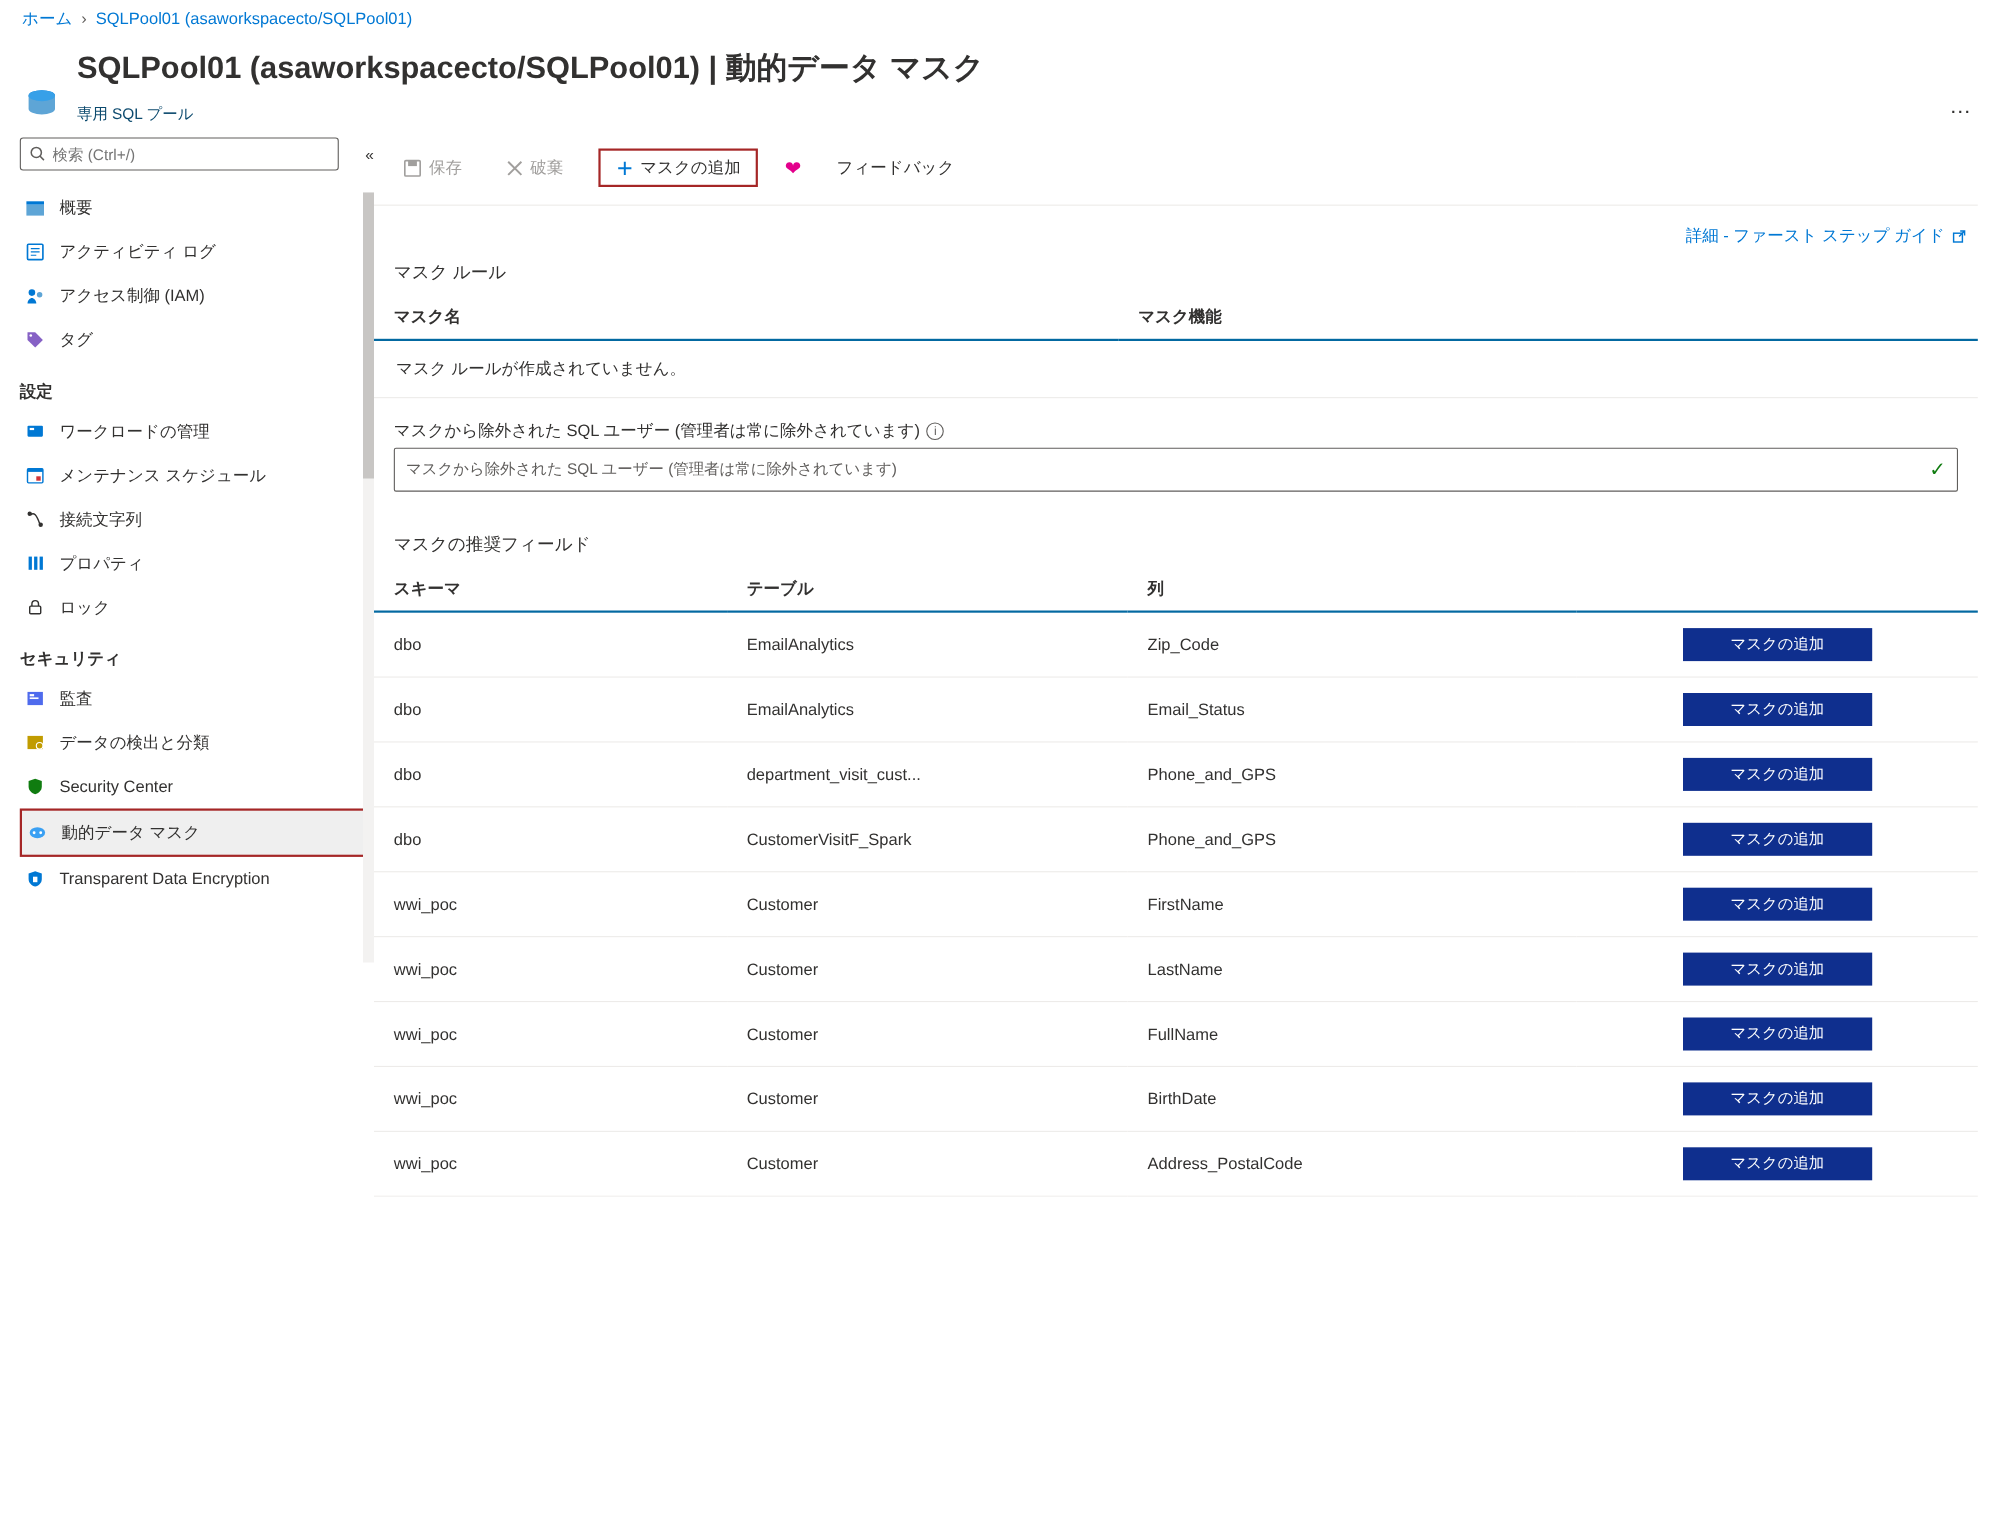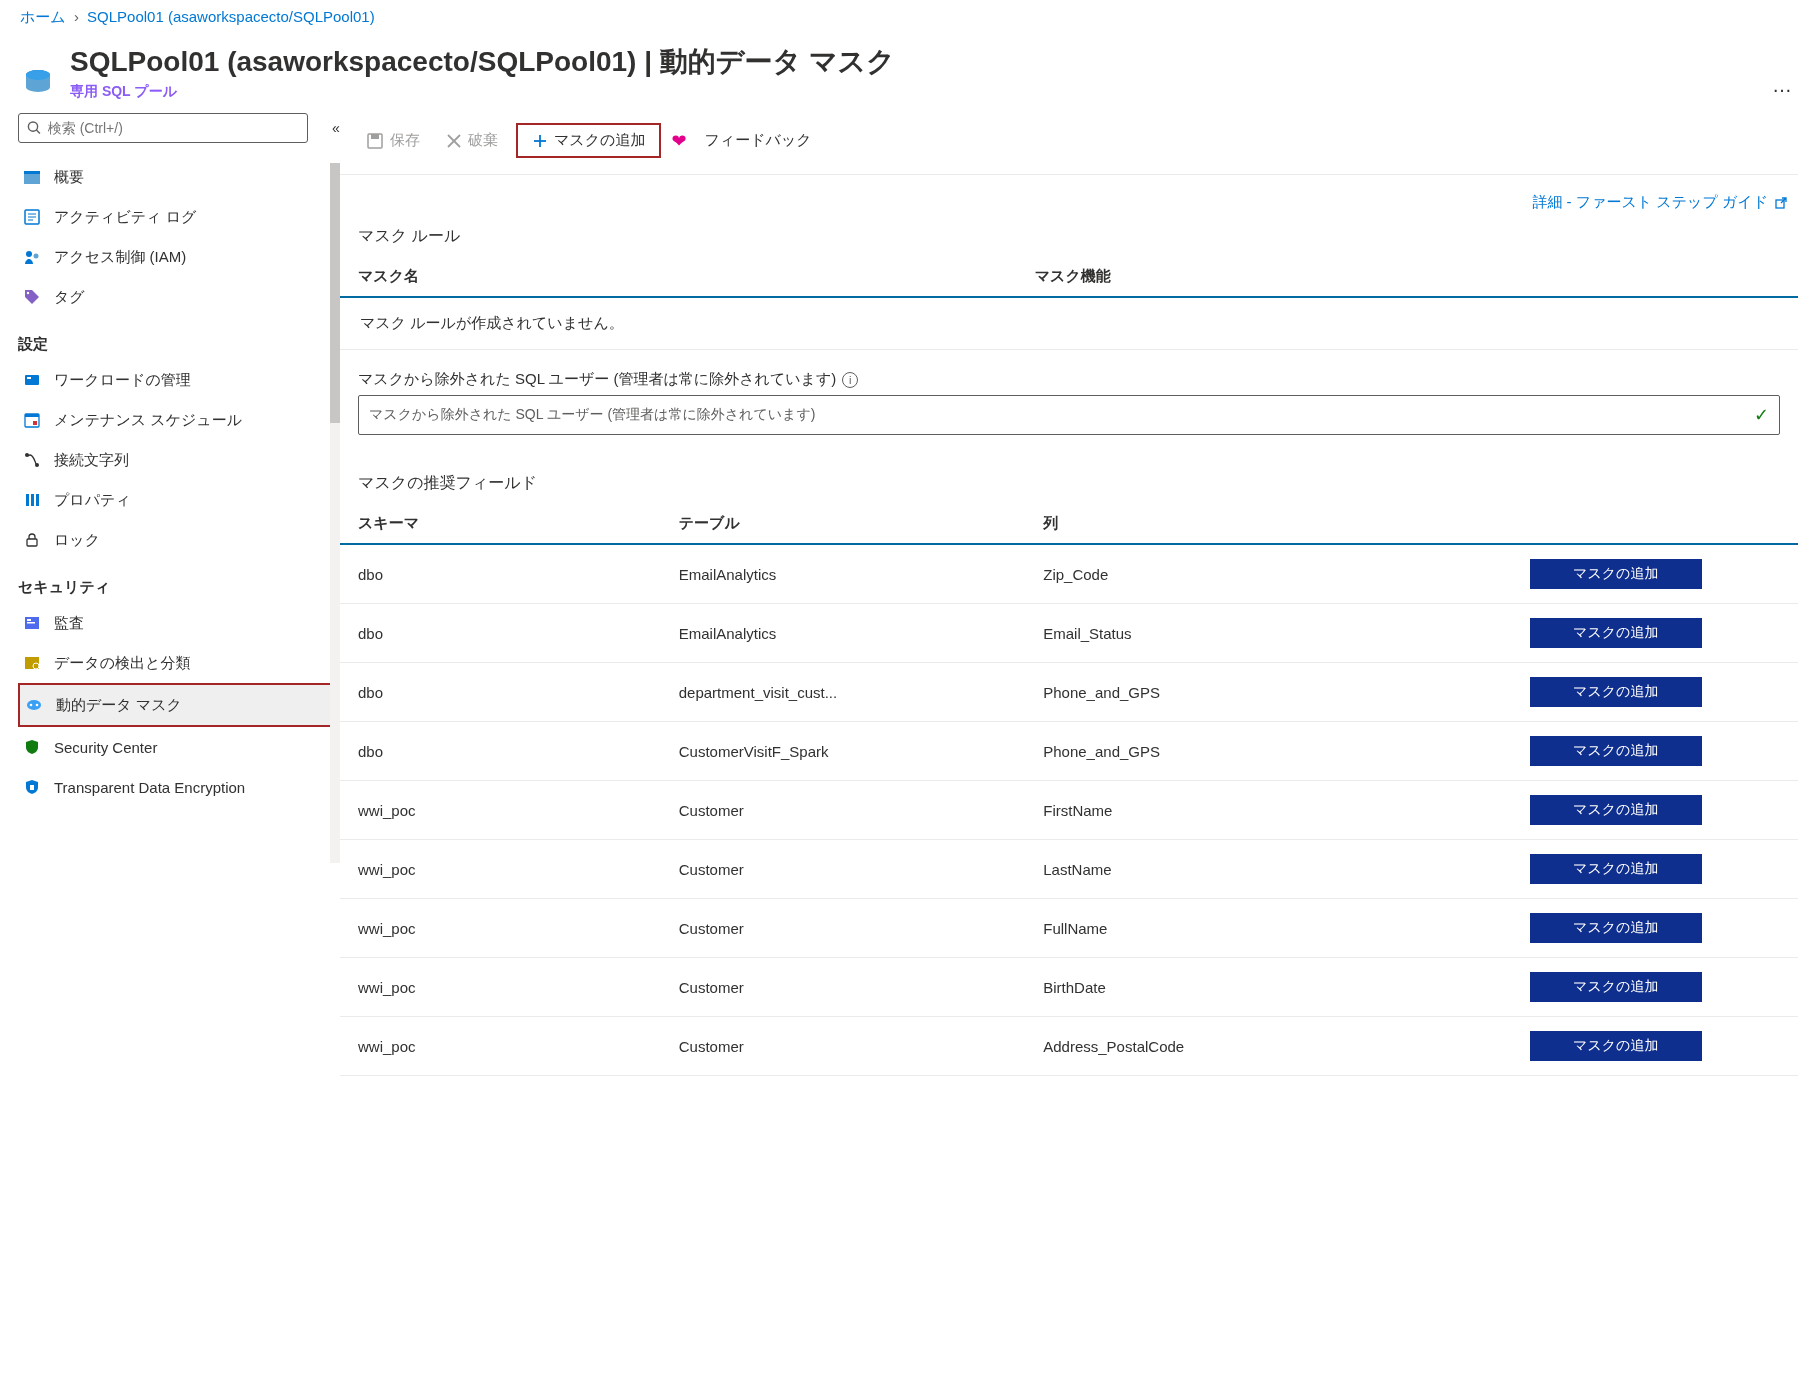--- a/index.html
+++ b/index.html
@@ -32,23 +32,22 @@
       width: 36px; height: 36px;
       margin-top: 6px;
     }
     .page-title {
       font-size: 28px;
       font-weight: 600;
       color: #323130;
     }
     .page-subtitle {
       font-size: 14px;
-      color: #8b5cf6;
-      margin-top: 2px;
-      font-weight: bold;
+      color: #0c4a6e;
+      margin-top: 14px;
     }
     .ellipsis-btn {
       margin-left: auto;
       font-size: 20px;
       color: #323130;
       cursor: pointer;
       letter-spacing: 2px;
       padding: 4px;
     }
     .layout {
@@ -115,21 +114,21 @@
       border: 2px solid #a52626;
     }
     .nav-item .icon-slot { width:20px; height:20px; display:flex; align-items:center; justify-content:center; }
     .main {
       flex: 1;
       padding: 0 20px 0 0;
     }
     .toolbar {
       display: flex;
       align-items: center;
-      gap: 10px;
+      gap: 24px;
       padding: 10px 0 16px 18px;
       border-bottom: 1px solid #edebe9;
     }
     .toolbar-btn {
       display: inline-flex;
       align-items: center;
       gap: 6px;
       padding: 4px 8px;
       color: #323130;
       cursor: pointer;
@@ -346,37 +345,37 @@
     </div>
     <div class="nav-item">
       <span class="icon-slot">
           <svg width="18" height="18" viewBox="0 0 18 18">
             <rect x="2" y="3" width="14" height="12" fill="#c19c00"></rect>
             <circle cx="13" cy="12" r="3" fill="none" stroke="#fff" stroke-width="1"></circle>
           </svg>
         </span>
       <span>データの検出と分類</span>
     </div>
+    <div class="nav-item">
+      <span class="icon-slot">
+          <svg width="18" height="18" viewBox="0 0 18 18">
+            <path d="M9 2 L15 4 V9 c0 4 -3 6 -6 7 c-3 -1 -6 -3 -6 -7 V4 Z" fill="#107c10"></path>
+          </svg>
+        </span>
+      <span>Security Center</span>
+    </div>
     <div class="nav-item selected">
       <span class="icon-slot">
           <svg width="18" height="18" viewBox="0 0 18 18">
             <ellipse cx="9" cy="9" rx="7" ry="5" fill="#3aa0f3"></ellipse>
             <circle cx="6" cy="9" r="1.3" fill="#fff"></circle>
             <circle cx="12" cy="9" r="1.3" fill="#fff"></circle>
           </svg>
         </span>
       <span>動的データ マスク</span>
-    </div>
-    <div class="nav-item">
-      <span class="icon-slot">
-          <svg width="18" height="18" viewBox="0 0 18 18">
-            <path d="M9 2 L15 4 V9 c0 4 -3 6 -6 7 c-3 -1 -6 -3 -6 -7 V4 Z" fill="#107c10"></path>
-          </svg>
-        </span>
-      <span>Security Center</span>
     </div>
     <div class="nav-item">
       <span class="icon-slot">
           <svg width="18" height="18" viewBox="0 0 18 18">
             <path d="M9 2 L15 4 V9 c0 4 -3 6 -6 7 c-3 -1 -6 -3 -6 -7 V4 Z" fill="#0078d4"></path>
             <rect x="7" y="7" width="4" height="5" fill="#fff"></rect>
           </svg>
         </span>
       <span>Transparent Data Encryption</span>
     </div>

